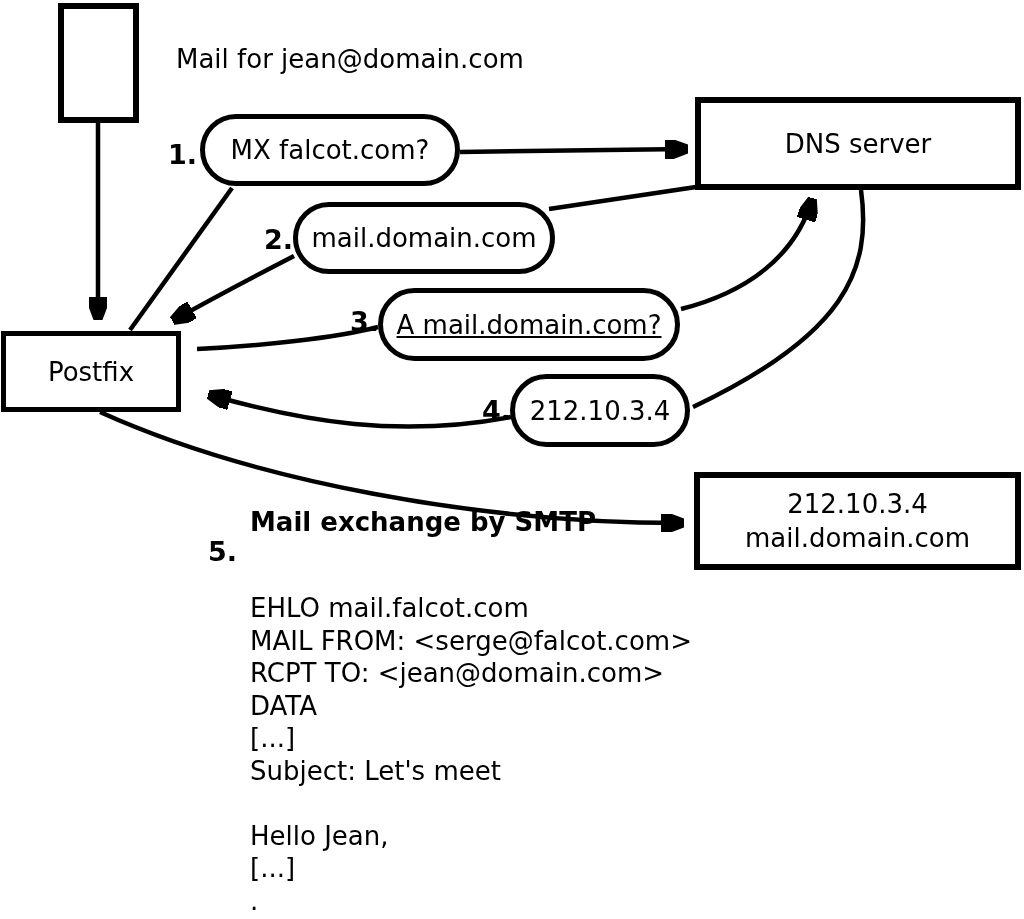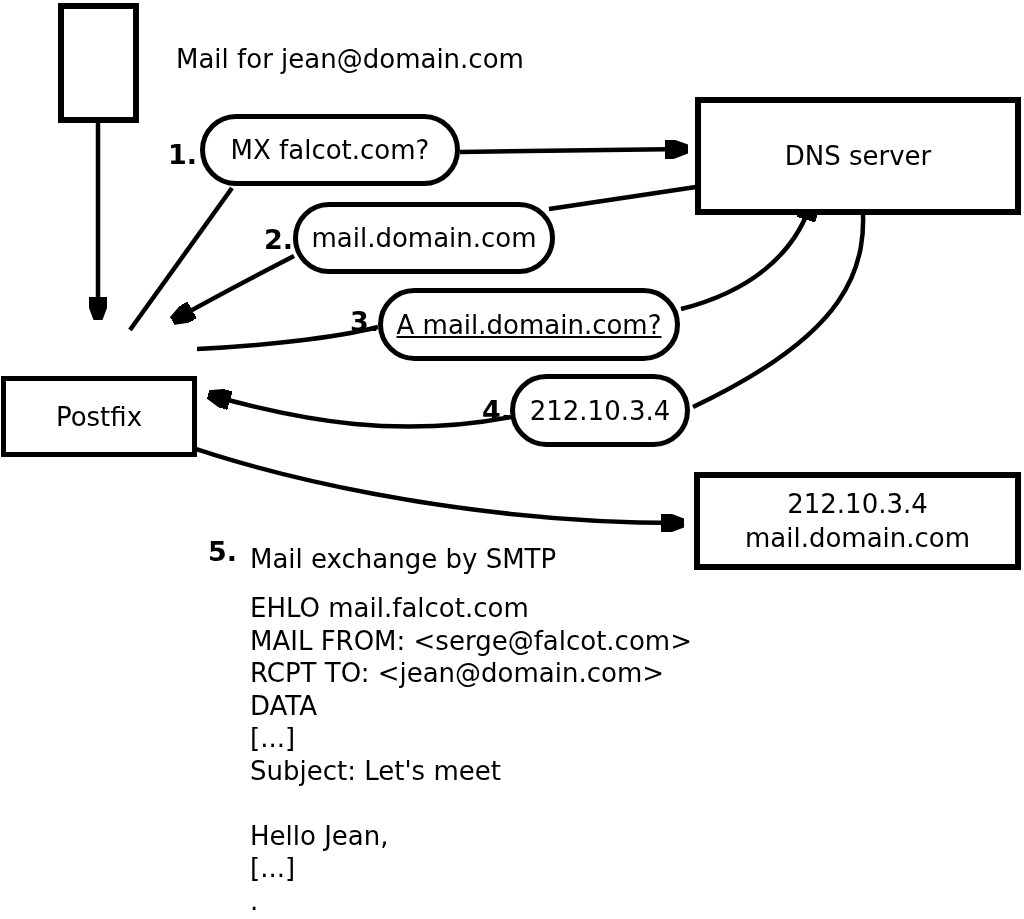--- a/index.html
+++ b/index.html
@@ -98,25 +98,25 @@
     <path d="M861,190 C872,270 845,335 693,407"></path>
     <path d="M511,417 C400,438 305,422 210,395" marker-end="url(#arrowhead)"></path>
 
     <path d="M100,412 C255,482 480,523 682,523" marker-end="url(#arrowhead)"></path>
   </svg>
 
   <div class="box thick" style="left:58px; top:3px; width:81px; height:120px;"></div>
 
   <div class="freelabel" style="left:176px; top:44px;">Mail for jean@domain.com</div>
 
-  <div class="box" style="left:1px; top:331px; width:196px; height:81px;margin-top:45px;">
+  <div class="box" style="left:1px; top:331px; width:180px; height:81px;">
     <span>Postfix</span>
   </div>
 
-  <div class="box thick" style="left:695px; top:97px; width:326px; height:118px;">
+  <div class="box thick" style="left:695px; top:97px; width:326px; height:93px;">
     <span>DNS server</span>
   </div>
 
   <div class="box thick" style="left:694px; top:472px; width:327px; height:98px;">
     <span>212.10.3.4</span>
     <span>mail.domain.com</span>
   </div>
 
   <div class="stepnum" style="left:168px; top:139px;">1.</div>
   <div class="pill" style="left:200px; top:114px; width:260px; height:72px;">
@@ -132,21 +132,21 @@
   <div class="pill" style="left:378px; top:288px; width:302px; height:73px;text-decoration:underline;">
     <span>A mail.domain.com?</span>
   </div>
 
   <div class="stepnum" style="left:482px; top:395px;">4.</div>
   <div class="pill" style="left:510px; top:374px; width:180px; height:73px;">
     <span>212.10.3.4</span>
   </div>
 
   <div class="stepnum" style="left:208px; top:536px;">5.</div>
-  <div class="freelabel" style="left:250px; top:544px;">Mail exchange by SMTP</div>
+  <div class="freelabel" style="left:250px; top:507px;font-weight:bold;">Mail exchange by SMTP</div>
 
   <pre class="smtp">EHLO mail.falcot.com
 MAIL FROM: &lt;serge@falcot.com&gt;
 RCPT TO: &lt;jean@domain.com&gt;
 DATA
 [...]
 Subject: Let's meet
 
 Hello Jean,
 [...]

